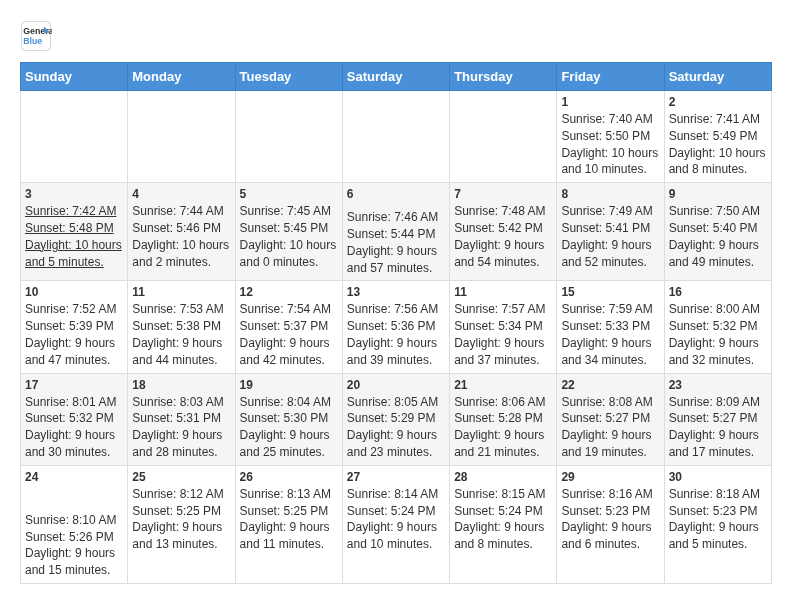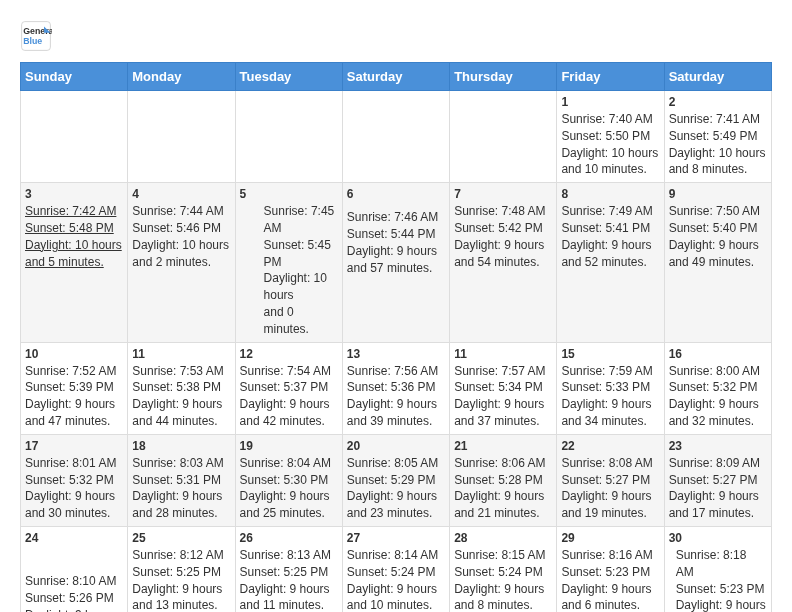--- a/index.html
+++ b/index.html
@@ -144,21 +144,21 @@
         </td>
         <td>
           <div class="day-num">4</div>
           <div class="day-info" style="white-space: pre-line;">Sunrise: 7:44 AM
 Sunset: 5:46 PM
 Daylight: 10 hours
 and 2 minutes.</div>
         </td>
         <td>
           <div class="day-num">5</div>
-          <div class="day-info" style="white-space: pre-line; margin-left: 24px;">Sunrise: 7:45 AM
+          <div class="day-info" style="white-space: pre-line;">Sunrise: 7:45 AM
 Sunset: 5:45 PM
 Daylight: 10 hours
 and 0 minutes.</div>
         </td>
         <td>
           <div class="day-num">6</div>
           <div class="day-info" style="white-space: pre-line; margin-top: 8px;">Sunrise: 7:46 AM
 Sunset: 5:44 PM
 Daylight: 9 hours
 and 57 minutes.</div>
@@ -325,20 +325,20 @@
         </td>
         <td>
           <div class="day-num">29</div>
           <div class="day-info" style="white-space: pre-line;">Sunrise: 8:16 AM
 Sunset: 5:23 PM
 Daylight: 9 hours
 and 6 minutes.</div>
         </td>
         <td>
           <div class="day-num">30</div>
-          <div class="day-info" style="white-space: pre-line; margin-left: 7px;">Sunrise: 8:18 AM
+          <div class="day-info" style="white-space: pre-line;">Sunrise: 8:18 AM
 Sunset: 5:23 PM
 Daylight: 9 hours
 and 5 minutes.</div>
         </td>
       </tr>
     </tbody>
 </table>
 
 </body></html>

